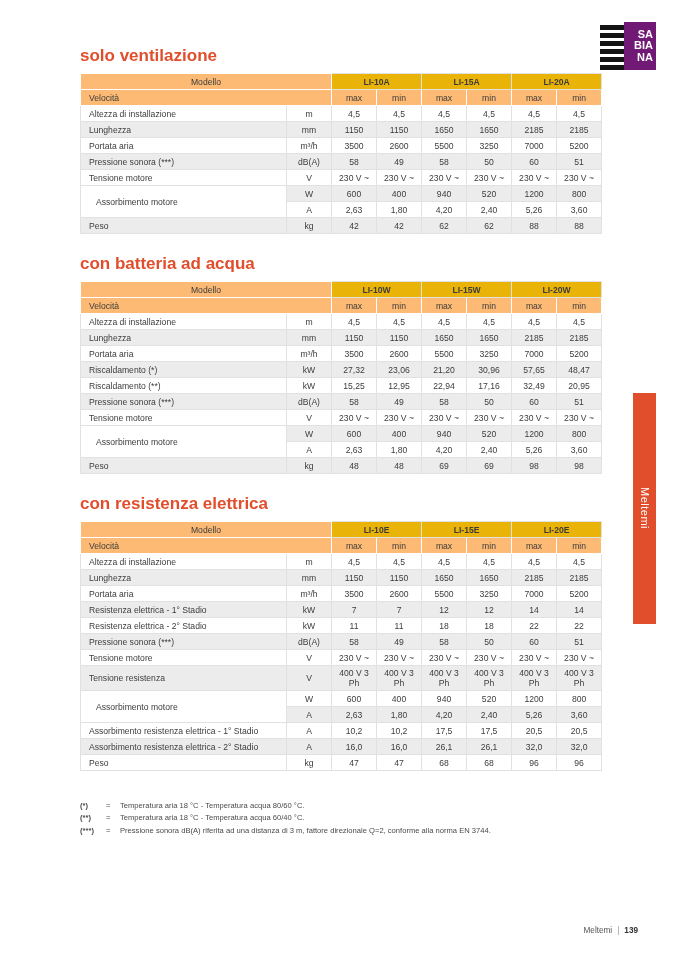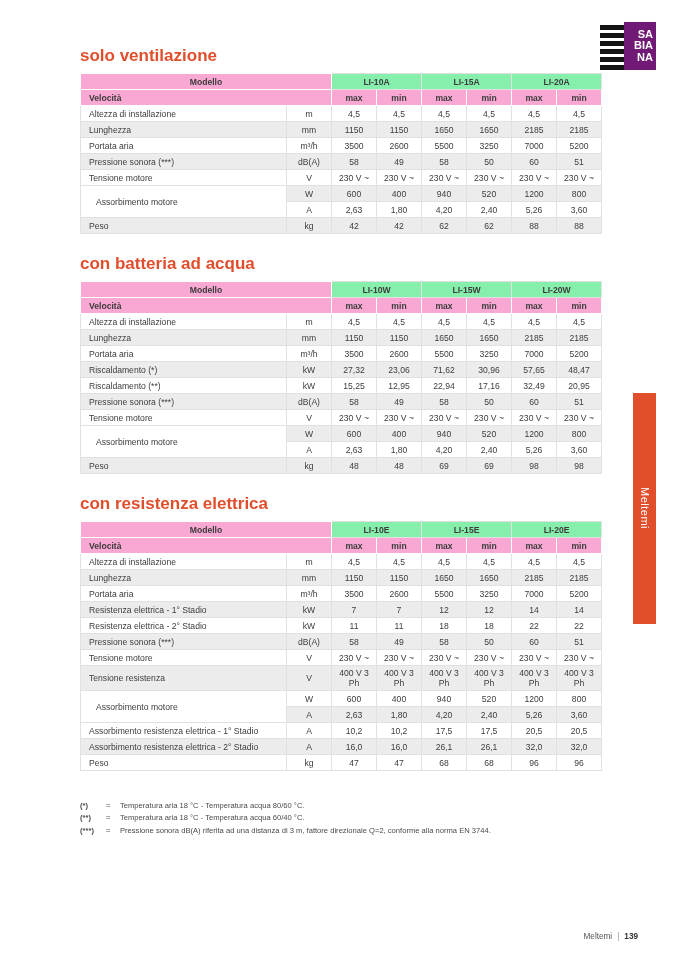--- a/index.html
+++ b/index.html
@@ -50,23 +50,23 @@
   
   table.spec { border-collapse: collapse; width: 521px; font-size: 8.6px; table-layout: fixed; }
   .spec col.col-label { width: 206px; }
   .spec col.col-unit  { width: 45px; }
   .spec col.col-val   { width: 45px; }
   .spec th, .spec td {
     border: 1px solid #e1e1e1;
     height: 16px; padding: 2px 4px;
     font-weight: normal; color: #3c3c3c;
   }
-  .spec .hdr { background: #f9a8d4; border-color: #ffffff; font-weight: bold; }
+  .spec .hdr { background: #fdba74; border-color: #ffffff; font-weight: normal; }
   .spec .model-hdr { text-align: center; }
-  .spec .model-name { font-weight: bold; background: #86efac; border-color: #e1e1e1; }
+  .spec .model-name { font-weight: bold; background: #eab308; border-color: #e1e1e1; }
   .spec .speed-lbl { text-align: left; padding-left: 8px; }
   .spec .speed-col { text-align: center; }
   .spec td.lbl { text-align: left; padding-left: 8px; background: #ffffff; }
   .spec td.unit, .spec td.val { text-align: center; }
   .spec tbody tr:nth-child(even) td { background: #ececec; }
   .spec tbody tr:nth-child(even) td.lbl { background: #ececec; }
   .spec tbody td[rowspan] { background: #ffffff !important; padding-left: 15px; }
 
   
   .footnotes { margin-top: 30px; font-size: 7.6px; color: #4a4a4a; width: 530px; }
@@ -80,21 +80,21 @@
     position: absolute; top: 393px; right: 22px;
     width: 23px; height: 231px;
     background: #e04e2b; color: #ffffff;
     display: flex; align-items: center; justify-content: center;
     writing-mode: vertical-rl;
     font-size: 11px; letter-spacing: 0.5px;
   }
 
   
   .footer {
-    position: absolute; bottom: 18px; right: 40px;
+    position: absolute; bottom: 24px; right: 40px;
     font-size: 8.2px; color: #555555;
   }
   .footer .divider { margin: 0 5px; color: #999999; }
   .footer .page-num { font-weight: bold; color: #333333; }
 </style>
 </head>
 <body>
 
 <div class="page">
 
@@ -284,21 +284,21 @@
               <td class="val">5500</td>
               <td class="val">3250</td>
               <td class="val">7000</td>
               <td class="val">5200</td>
             </tr>
             <tr>
               <td class="lbl">Riscaldamento (*)</td>
               <td class="unit">kW</td>
               <td class="val">27,32</td>
               <td class="val">23,06</td>
-              <td class="val">71,62</td>
+              <td class="val">21,20</td>
               <td class="val">30,96</td>
               <td class="val">57,65</td>
               <td class="val">48,47</td>
             </tr>
             <tr>
               <td class="lbl">Riscaldamento (**)</td>
               <td class="unit">kW</td>
               <td class="val">15,25</td>
               <td class="val">12,95</td>
               <td class="val">22,94</td>

